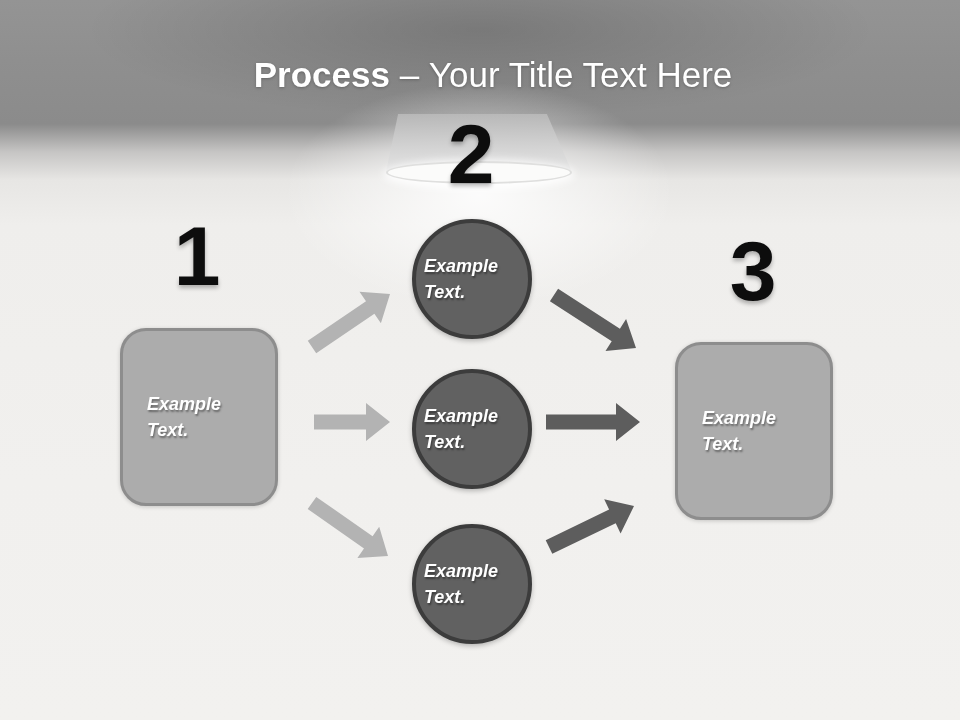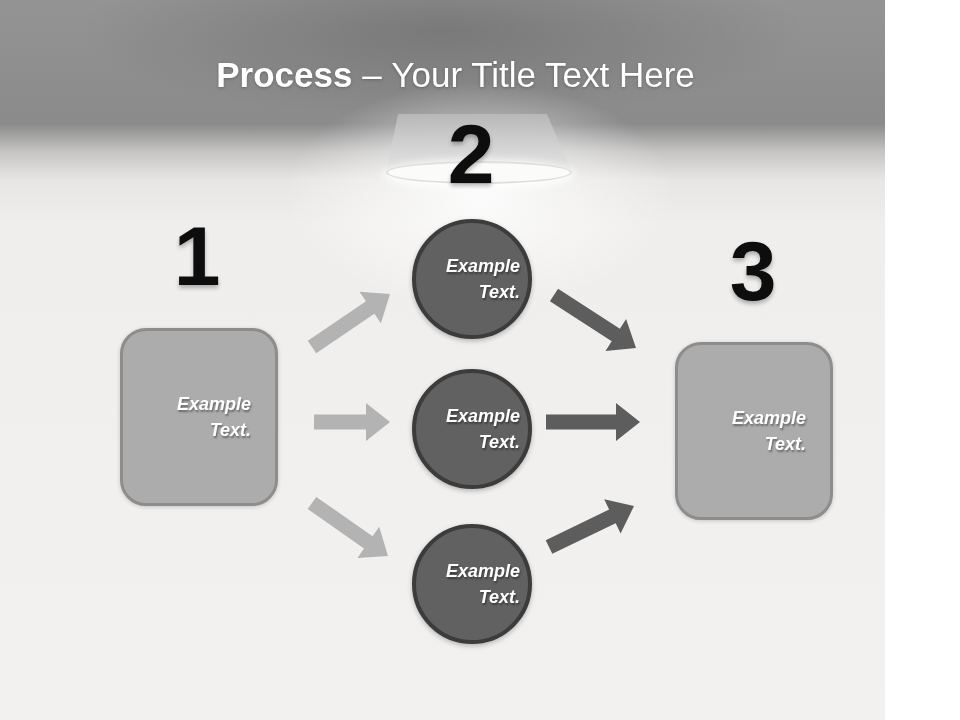--- a/index.html
+++ b/index.html
@@ -1,21 +1,21 @@
 <!DOCTYPE html>
 <html><head>
 <meta charset="utf-8">
 <style>
   * { margin: 0; padding: 0; box-sizing: border-box; }
   html, body { width: 960px; height: 720px; }
   body { font-family: "Liberation Sans", sans-serif; overflow: hidden; }
 
   .slide {
     position: relative;
-    width: 885px; height: 720px;
+    width: 960px; height: 720px;
     overflow: hidden;
     background:
       radial-gradient(260px 150px at 479px 195px, rgba(255,255,255,0.85), rgba(255,255,255,0) 75%),
       radial-gradient(55% 120px at 50% 30px, rgba(0,0,0,0.17), rgba(0,0,0,0) 75%),
       linear-gradient(180deg,
         #949494 0px, #8f8f8f 60px, #8b8b8b 124px,
         #c6c5c4 152px, #e7e6e4 180px, #efeeec 225px,
         #f1f0ee 480px, #f2f1ef 720px);
   }
 
@@ -56,21 +56,21 @@
   }
   .num-1 { left: 197px; top: 256px; }
   .num-2 { left: 471px; top: 154px; }
   .num-3 { left: 753px; top: 271px; }
 
   
   .shape-label {
     color: #ffffff;
     font-style: italic; font-weight: 700;
     font-size: 18px; line-height: 26px;
-    text-align: right;
+    text-align: left;
     text-shadow: 1px 1.5px 2px rgba(0,0,0,0.4);
   }
   .process-box {
     position: absolute; width: 158px; height: 178px;
     background: #acacac;
     border: 3px solid #8d8d8d;
     border-radius: 26px;
     display: flex; align-items: center; justify-content: center;
     box-shadow: 0 1px 4px rgba(0,0,0,0.18);
   }

